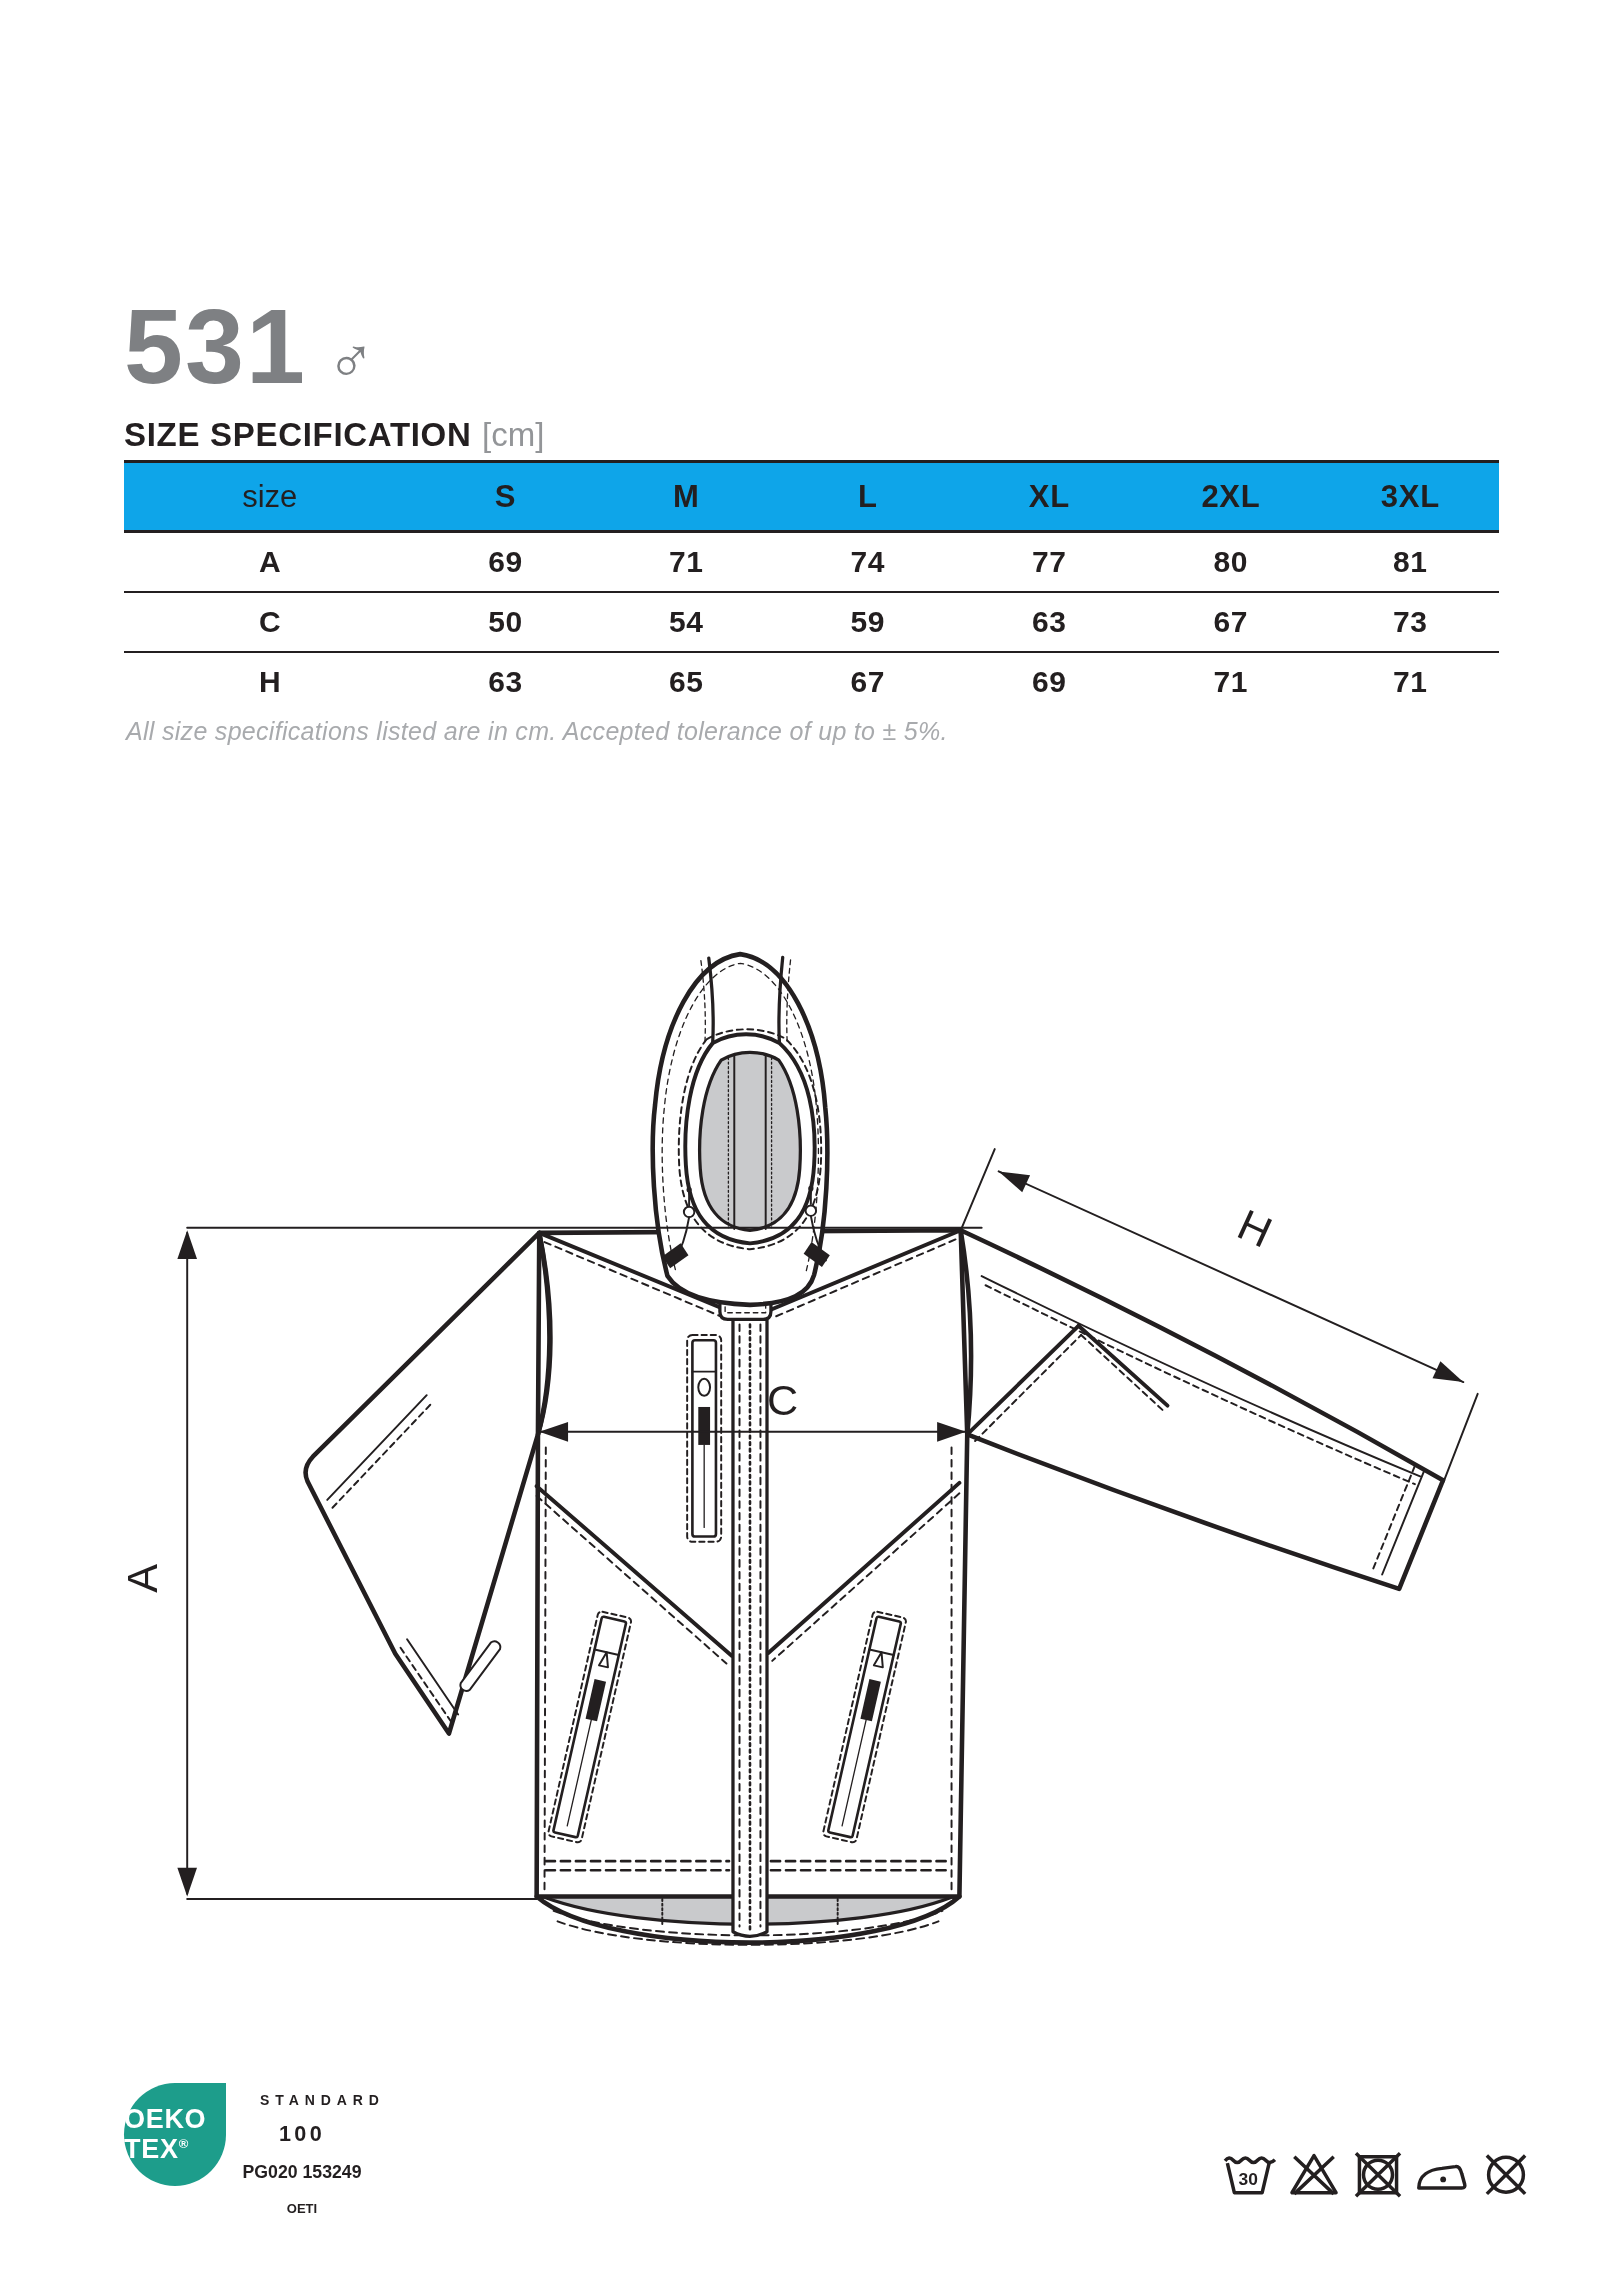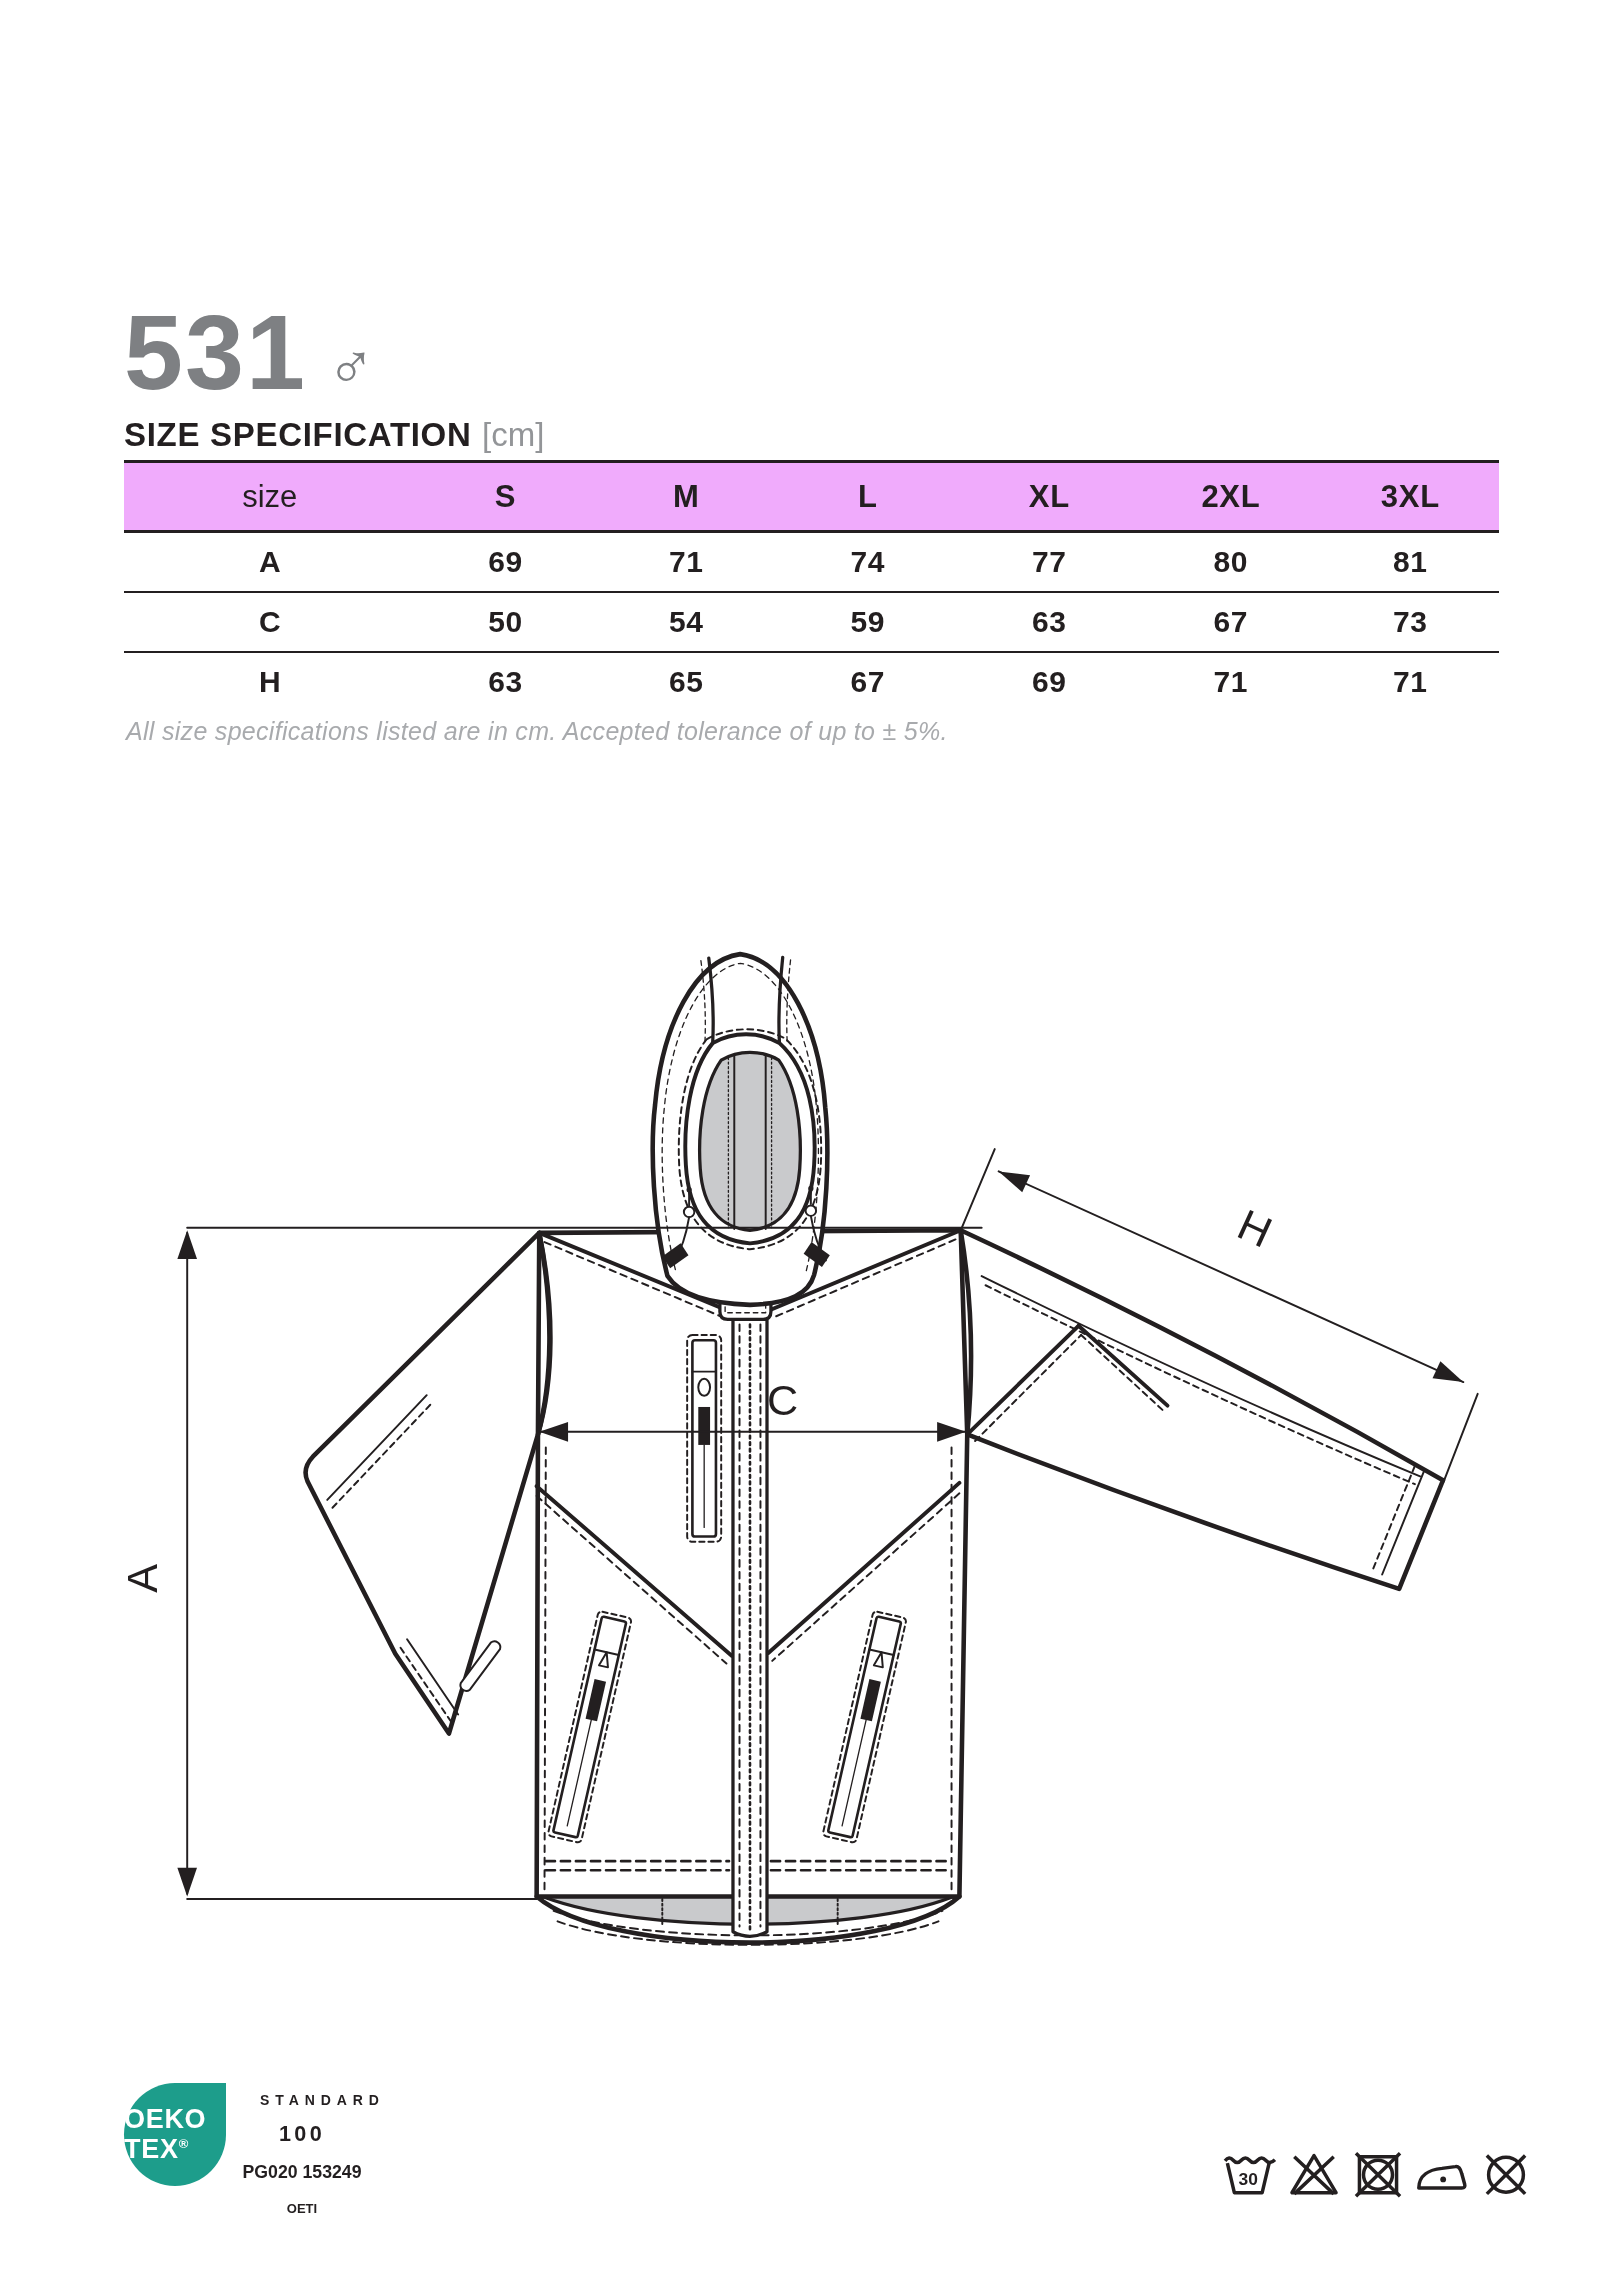--- a/index.html
+++ b/index.html
@@ -1,30 +1,30 @@
 <!DOCTYPE html>
 <html style="font-size:10.5px"><head>
 <meta charset="utf-8">
 <style>
   html,body{margin:0;padding:0;background:#ffffff;}
   #page{position:relative;width:1623px;height:2295px;background:#ffffff;overflow:hidden;
         font-family:"Liberation Sans",sans-serif;color:#231f20;}
   
-  .title-wrap{position:absolute;left:124px;top:293px;display:flex;align-items:baseline;margin-top:6px;}
+  .title-wrap{position:absolute;left:124px;top:293px;display:flex;align-items:baseline;}
   .product-code{font-size:106px;font-weight:700;color:#7e8083;line-height:1;letter-spacing:2px;}
   .gender{font-size:65px;font-weight:400;color:#7e8083;margin-left:19.6px;line-height:1;}
   
   .heading{position:absolute;left:124px;top:416px;display:flex;align-items:center;gap:10.5px;}
   .heading .main{font-size:33px;font-weight:700;letter-spacing:0.7px;color:#231f20;}
   .heading .unit{font-size:33px;font-weight:400;color:#939598;}
   
   .size-table{position:absolute;left:124px;top:460px;width:1375px;}
   .tr{display:grid;grid-template-columns:21.2% 13.1% 13.2% 13.2% 13.2% 13.2% 12.9%;align-items:center;}
   .tr>div{text-align:center;}
-  .thead{background:#f0abfc;border-top:3.9px solid #231f20;border-bottom:3.9px solid #231f20;height:67px;}
+  .thead{background:#0ea5e9;border-top:3.9px solid #231f20;border-bottom:3.9px solid #231f20;height:67px;}
   .thead .col-label{font-size:31px;font-weight:400;}
   .thead .col-size{font-size:31px;font-weight:700;letter-spacing:0.7px;}
   .trow{height:58px;}
   .trow.bordered{border-bottom:2.6px solid #231f20;}
   .trow .row-label{font-size:30px;font-weight:700;}
   .trow .val{font-size:30px;font-weight:700;letter-spacing:0.7px;}
   .note{position:absolute;left:126px;top:717px;font-size:25px;font-style:italic;color:#a8aaad;letter-spacing:0.3px;}
   
   .drawing{position:absolute;left:0;top:0;width:1623px;height:2295px;}
   

